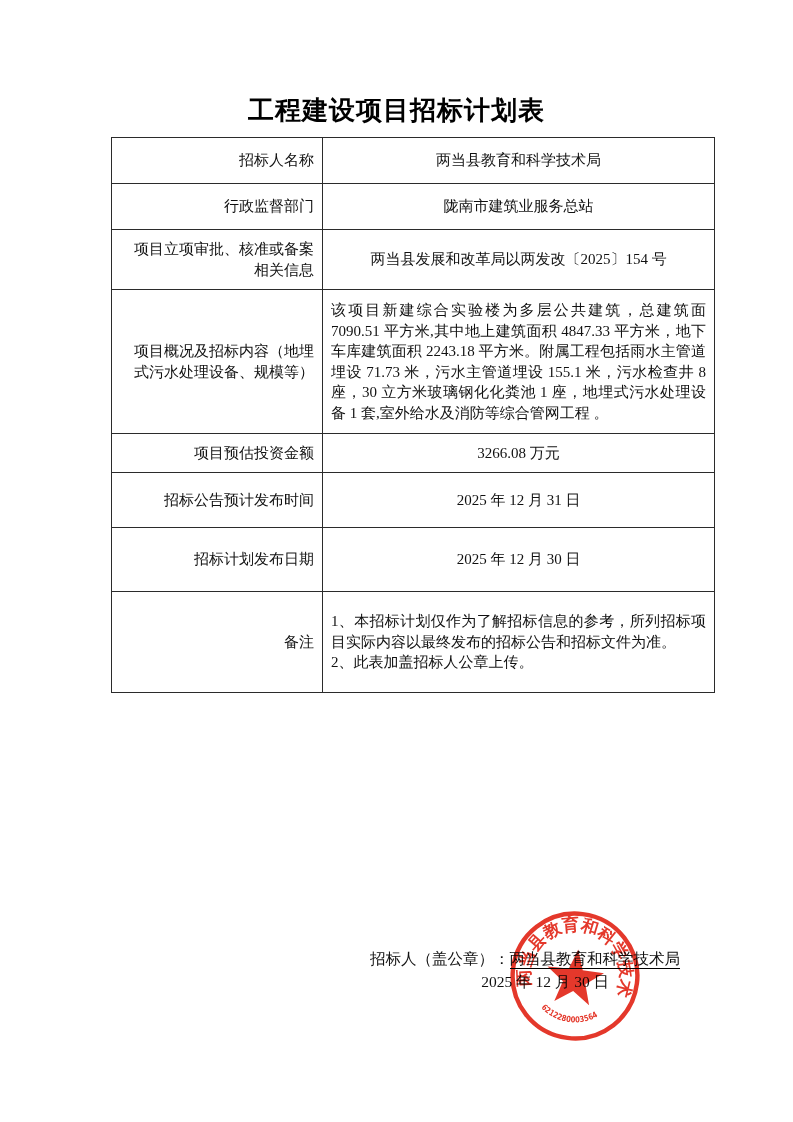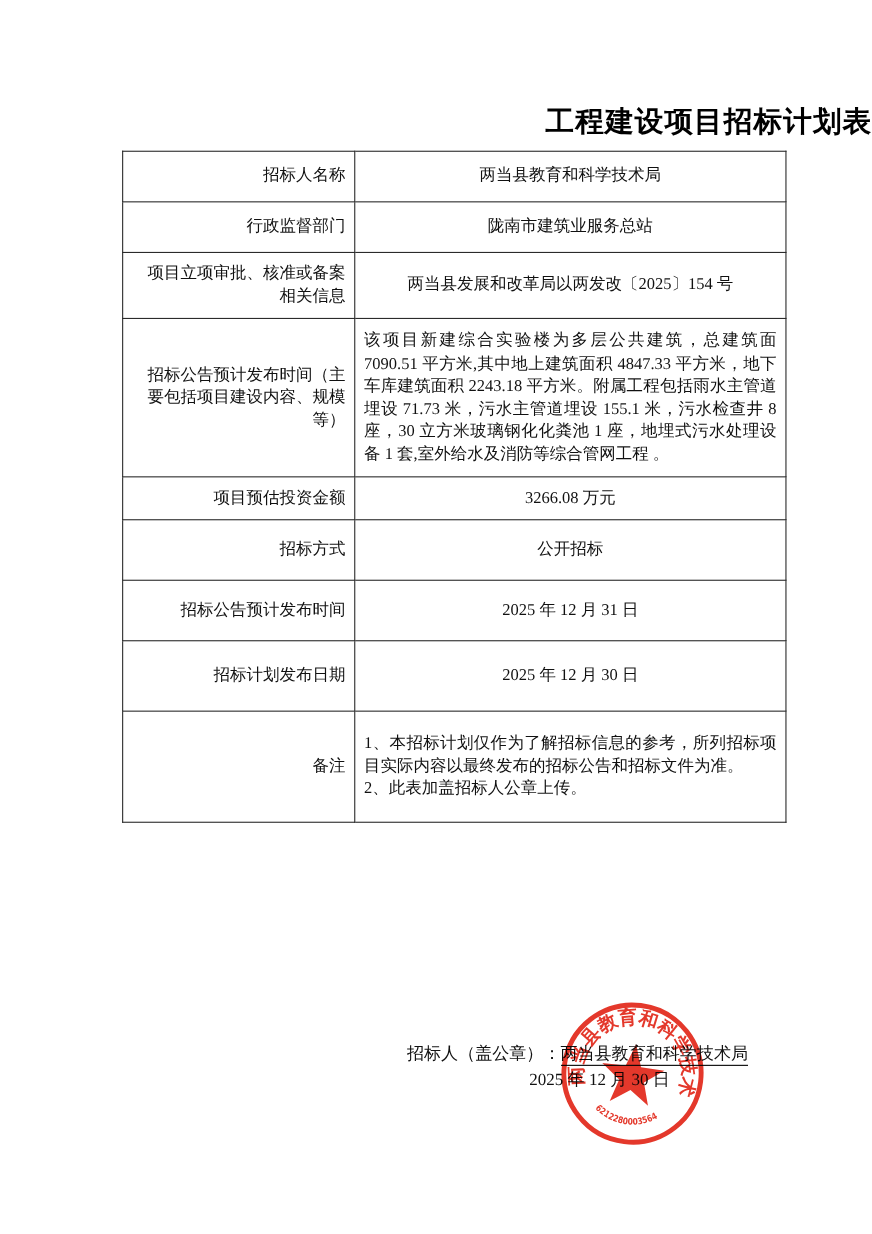--- a/index.html
+++ b/index.html
@@ -14,21 +14,21 @@
     background: #ffffff;
     overflow: hidden;
     font-family: "Liberation Serif", "DejaVu Serif", serif;
     color: #1a1a1a;
   }
   .doc-title {
     position: absolute;
     top: 93px;
     left: 0;
     width: 793px;
-    text-align: right;
+    text-align: center;
     font-family: "DejaVu Sans", "Liberation Sans", sans-serif;
     font-size: 26px;
     font-weight: bold;
     letter-spacing: 1px;
     color: #000000;
   }
   table.plan-table {
     position: absolute;
     left: 111px;
     top: 137px;
@@ -110,30 +110,26 @@
       </tr>
       <tr style="height:46px;">
         <td class="label-cell">行政监督部门</td>
         <td class="value-cell">陇南市建筑业服务总站</td>
       </tr>
       <tr style="height:60px;">
         <td class="label-cell">项目立项审批、核准或备案相关信息</td>
         <td class="value-cell">两当县发展和改革局以两发改〔2025〕154 号</td>
       </tr>
       <tr style="height:144px;">
-        <td class="label-cell">招标公告预计发布时间（主要包括项目建设内容、规模等）</td>
+        <td class="label-cell">项目概况及招标内容（地埋式污水处理设备、规模等）</td>
         <td class="value-cell value-para">该项目新建综合实验楼为多层公共建筑，总建筑面 7090.51 平方米,其中地上建筑面积 4847.33 平方米，地下车库建筑面积 2243.18 平方米。附属工程包括雨水主管道埋设 71.73 米，污水主管道埋设 155.1 米，污水检查井 8 座，30 立方米玻璃钢化化粪池 1 座，地埋式污水处理设备 1 套,室外给水及消防等综合管网工程 。</td>
       </tr>
       <tr style="height:39px;">
         <td class="label-cell">项目预估投资金额</td>
         <td class="value-cell">3266.08 万元</td>
-      </tr>
-      <tr style="height:55px;">
-        <td class="label-cell">招标方式</td>
-        <td class="value-cell">公开招标</td>
       </tr>
       <tr style="height:55px;">
         <td class="label-cell">招标公告预计发布时间</td>
         <td class="value-cell">2025 年 12 月 31 日</td>
       </tr>
       <tr style="height:64px;">
         <td class="label-cell">招标计划发布日期</td>
         <td class="value-cell">2025 年 12 月 30 日</td>
       </tr>
       <tr style="height:101px;">

